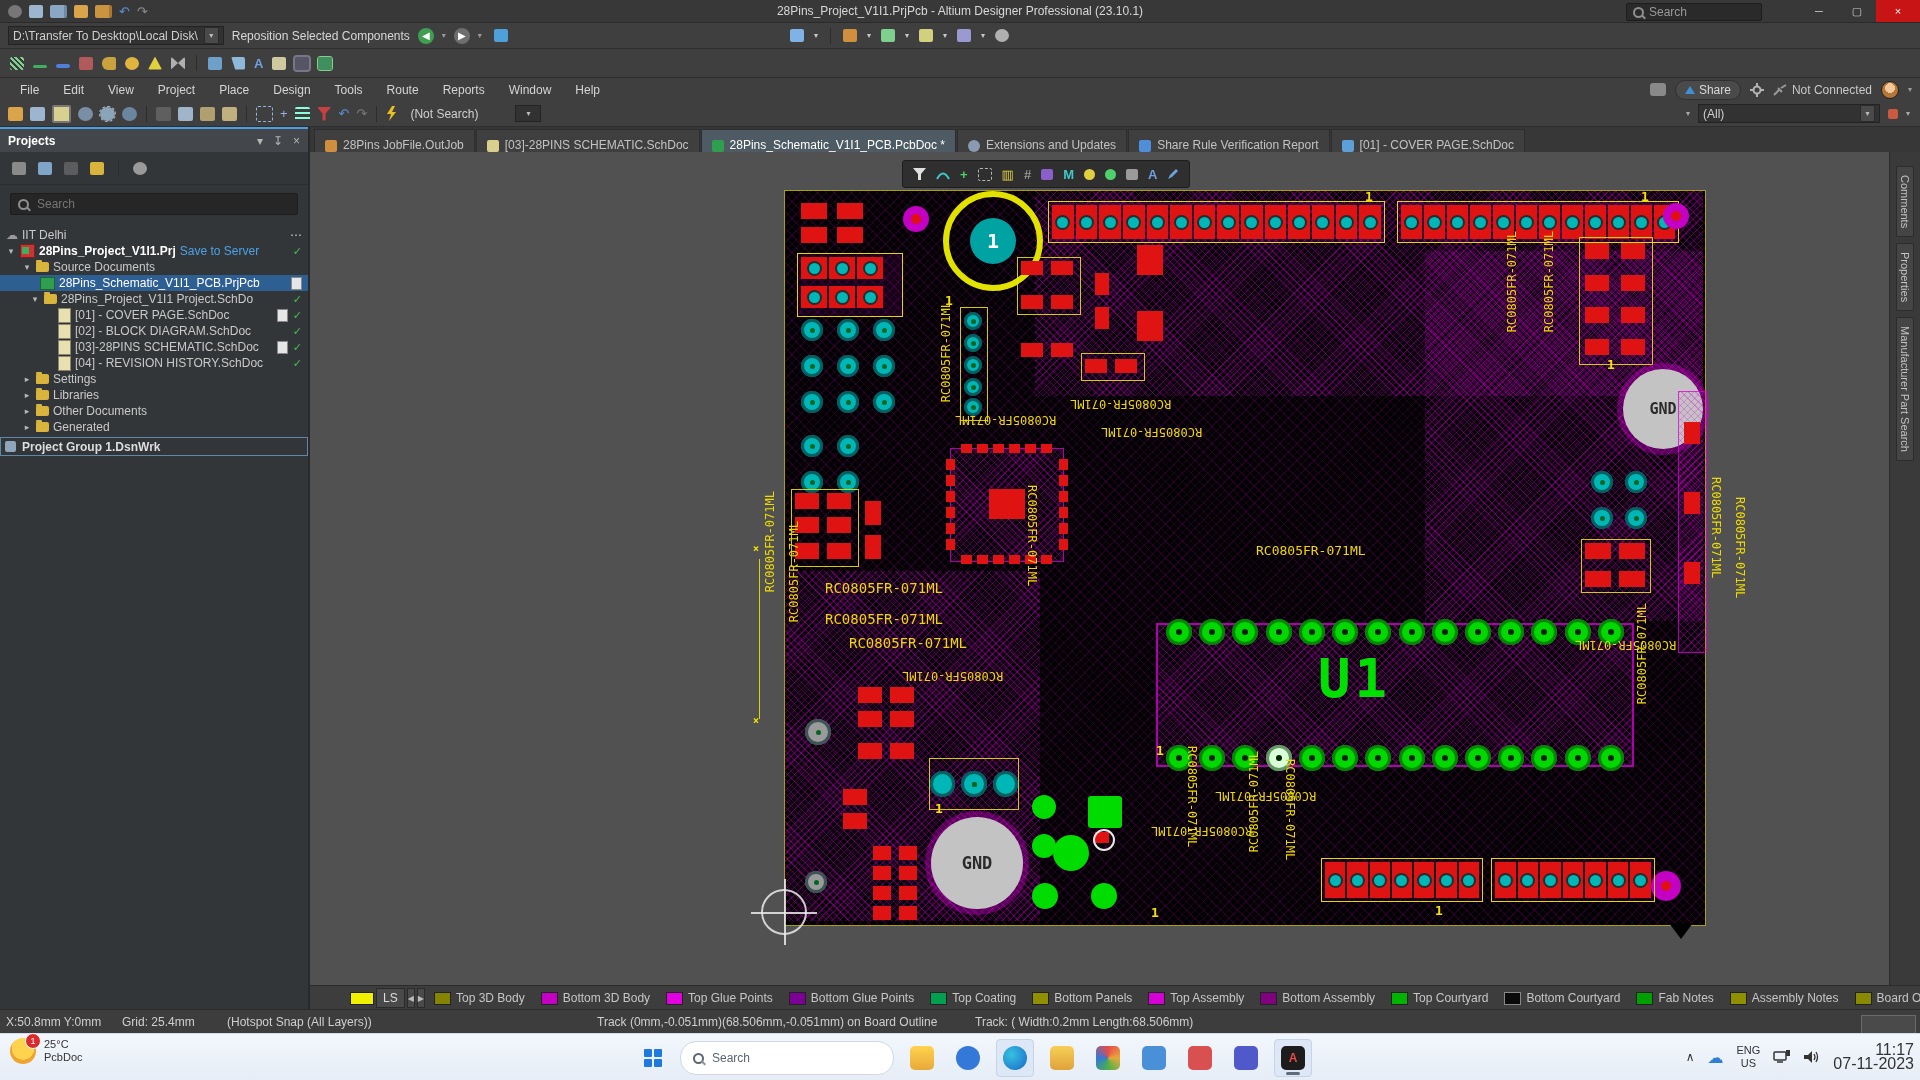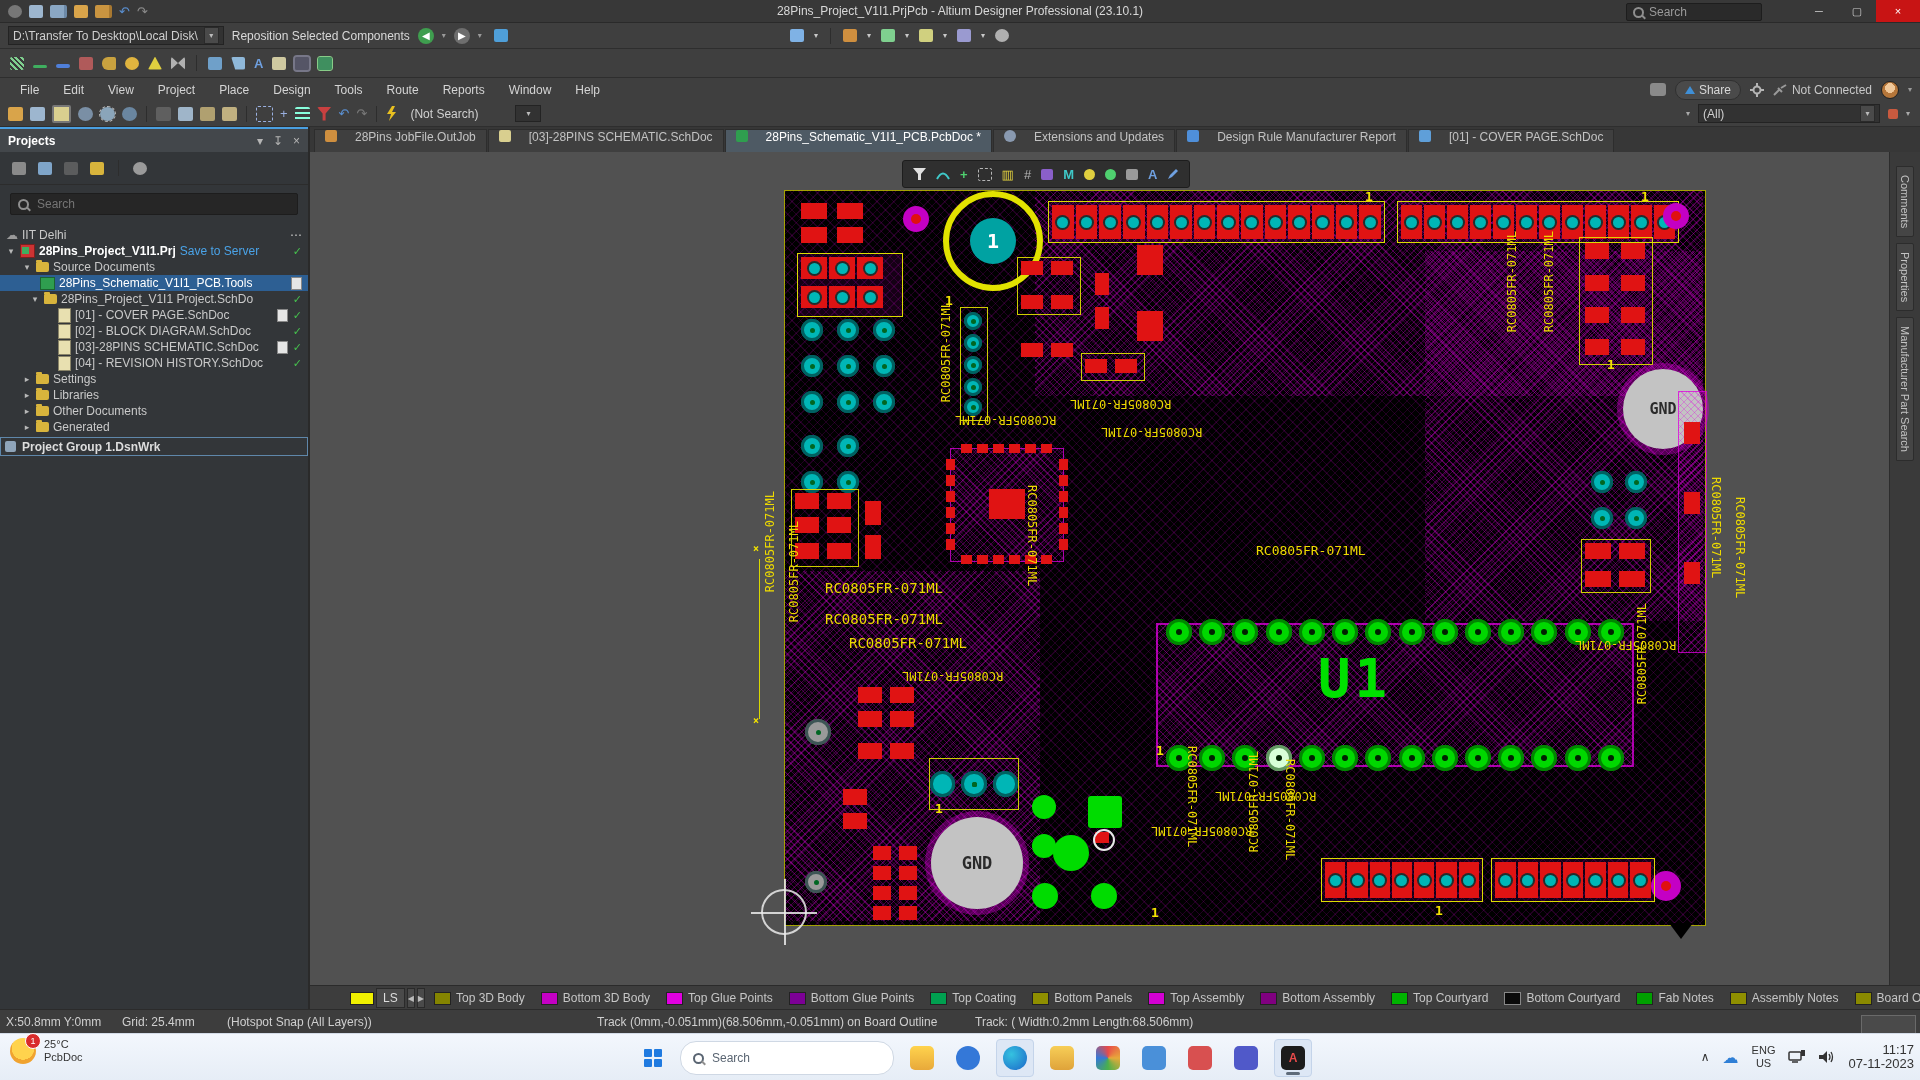--- a/index.html
+++ b/index.html
@@ -27,21 +27,21 @@
   .mright{position:absolute;right:8px;top:78px;height:23px;display:flex;align-items:center;gap:9px}
   .sharebtn{background:#4a4a4a;border:1px solid #303030;border-radius:10px;height:18px;display:flex;align-items:center;gap:4px;padding:0 9px;color:#d8d8d8}
   .tri-up{width:0;height:0;border-left:5px solid transparent;border-right:5px solid transparent;border-bottom:8px solid #3f8fd6}
   .avatar{width:16px;height:16px;border-radius:50%;background:radial-gradient(circle at 50% 38%,#f0c89a 0 38%,#b5763a 39% 100%);border:1px solid #222}
   .rowc{position:absolute;left:0;top:101px;right:0;height:25px;background:#3f3f3f;border-bottom:1px solid #2e2e2e;display:flex;align-items:center;gap:7px;padding-left:8px}
   .sep{width:1px;height:16px;background:#2d2d2d;margin:0 2px}
   .ic16{width:15px;height:14px;border-radius:2px;display:inline-block}
   .rowc-right{position:absolute;right:10px;display:flex;align-items:center;gap:8px}
   
   .tabbar{position:absolute;left:310px;top:127px;right:0;height:25px;background:#373737;border-bottom:1px solid #2a2a2a;display:flex;align-items:flex-end;gap:1px;padding-left:4px}
-  .dtab{height:22px;display:flex;align-items:flex-start;gap:18px;padding:0 10px;background:#3f3f3f;color:#c3c3c3;border:1px solid #2d2d2d;border-bottom:none;white-space:nowrap}
+  .dtab{height:22px;display:flex;align-items:flex-end;gap:6px;padding:0 10px;background:#3f3f3f;color:#c3c3c3;border:1px solid #2d2d2d;border-bottom:none;white-space:nowrap}
   .dtab.active{background:#4e5a64;color:#fff}
   .tico{width:12px;height:12px;border-radius:2px;flex:none}
   
   .panel{position:absolute;left:0;top:127px;width:308px;bottom:70px;background:#333639;border-right:2px solid #2a2a2a}
   .phead{height:23px;background:#43474b;border-top:2px solid #4a9fe0;display:flex;align-items:center;padding:0 8px;color:#fff;font-weight:bold}
   .phead .pright{margin-left:auto;display:flex;gap:10px;color:#b5b5b5;font-weight:normal}
   .ptools{height:32px;display:flex;align-items:center;gap:12px;padding:0 12px;border-bottom:1px solid #2c2c2c}
   .psearch{margin:8px 10px;height:20px;background:#262626;border:1px solid #1d1d1d;border-radius:2px;display:flex;align-items:center;gap:6px;padding:0 7px;color:#9a9a9a}
   .psearch input{background:transparent;border:none;outline:none;color:#bbb;font-size:12px;width:230px;font-family:"Liberation Sans",sans-serif}
   .tree{padding-top:4px}
@@ -117,21 +117,21 @@
   .tcenter{position:absolute;left:636px;top:5px;display:flex;align-items:center;gap:10px}
   .startbtn{width:34px;height:34px;border-radius:4px;display:flex;align-items:center;justify-content:center}
   .winlogo{width:18px;height:18px;display:grid;grid-template-columns:8px 8px;grid-template-rows:8px 8px;gap:2px}
   .winlogo i{background:#1f7ae0;border-radius:1px}
   .tbsearch{width:188px;height:32px;background:#fff;border:1px solid #cfd8e4;border-radius:16px;display:flex;align-items:center;gap:8px;padding:0 12px;color:#5a6572}
   .app{width:36px;height:36px;border-radius:4px;display:flex;align-items:center;justify-content:center;position:relative}
   .app.active{background:#dde7f5;border:1px solid #c4d4ea}
   .app .dotbar{position:absolute;bottom:1px;left:50%;transform:translateX(-50%);width:14px;height:3px;border-radius:2px;background:#5f6b7a}
   .aic{width:24px;height:24px;border-radius:5px;display:flex;align-items:center;justify-content:center;color:#fff;font-size:12px;font-weight:bold}
   .tray{position:absolute;right:6px;top:0;height:46px;display:flex;align-items:center;gap:13px;color:#333}
-  .trtime{text-align:right;font-size:13px;line-height:14px}
+  .trtime{text-align:right;font-size:16px;line-height:14px}
   .langbox{text-align:center;font-size:11px;line-height:13px}
   .gearsvg,.netsvg,.spksvg{display:block}
 </style>
 </head>
 <body>
 
 <div class="titlebar">
   <div class="qicons">
     <span class="ib" style="background:#777;border-radius:50%"></span>
     <span class="ib" style="background:#9db6cf"></span>
@@ -286,21 +286,21 @@
   <div class="dtab active">
       <span class="tico" style="background:#2f9e4f"></span>
       <span>28Pins_Schematic_V1I1_PCB.PcbDoc *</span>
     </div>
   <div class="dtab">
       <span class="tico" style="background:#8a9ab0;border-radius:50%"></span>
       <span>Extensions and Updates</span>
     </div>
   <div class="dtab">
       <span class="tico" style="background:#4f8fd9"></span>
-      <span>Design Rule Manufacturer Report</span>
+      <span>Share Rule Verification Report</span>
     </div>
   <div class="dtab">
       <span class="tico" style="background:#5f9fd9"></span>
       <span>[01] - COVER PAGE.SchDoc</span>
     </div>
 </div>
 
 <div class="panel">
   <div class="phead">
     <span>Projects</span>
@@ -339,21 +339,21 @@
           <span class="chk">✓</span>
         </span>
     </div>
     <div class="trow" style="padding-left:22px">
       <span class="tw">▾</span>
       <span class="fold"></span>
       <span>Source Documents</span>
     </div>
     <div class="trow sel" style="padding-left:40px">
       <span class="pcbic"></span>
-      <span>28Pins_Schematic_V1I1_PCB.Tools</span>
+      <span>28Pins_Schematic_V1I1_PCB.PrjPcb</span>
       <span class="tr-right">
           <span class="opendoc"></span>
         </span>
     </div>
     <div class="trow" style="padding-left:30px">
       <span class="tw">▾</span>
       <span class="fold"></span>
       <span>28Pins_Project_V1I1 Project.SchDo</span>
       <span class="tr-right">
           <span class="chk">✓</span>

